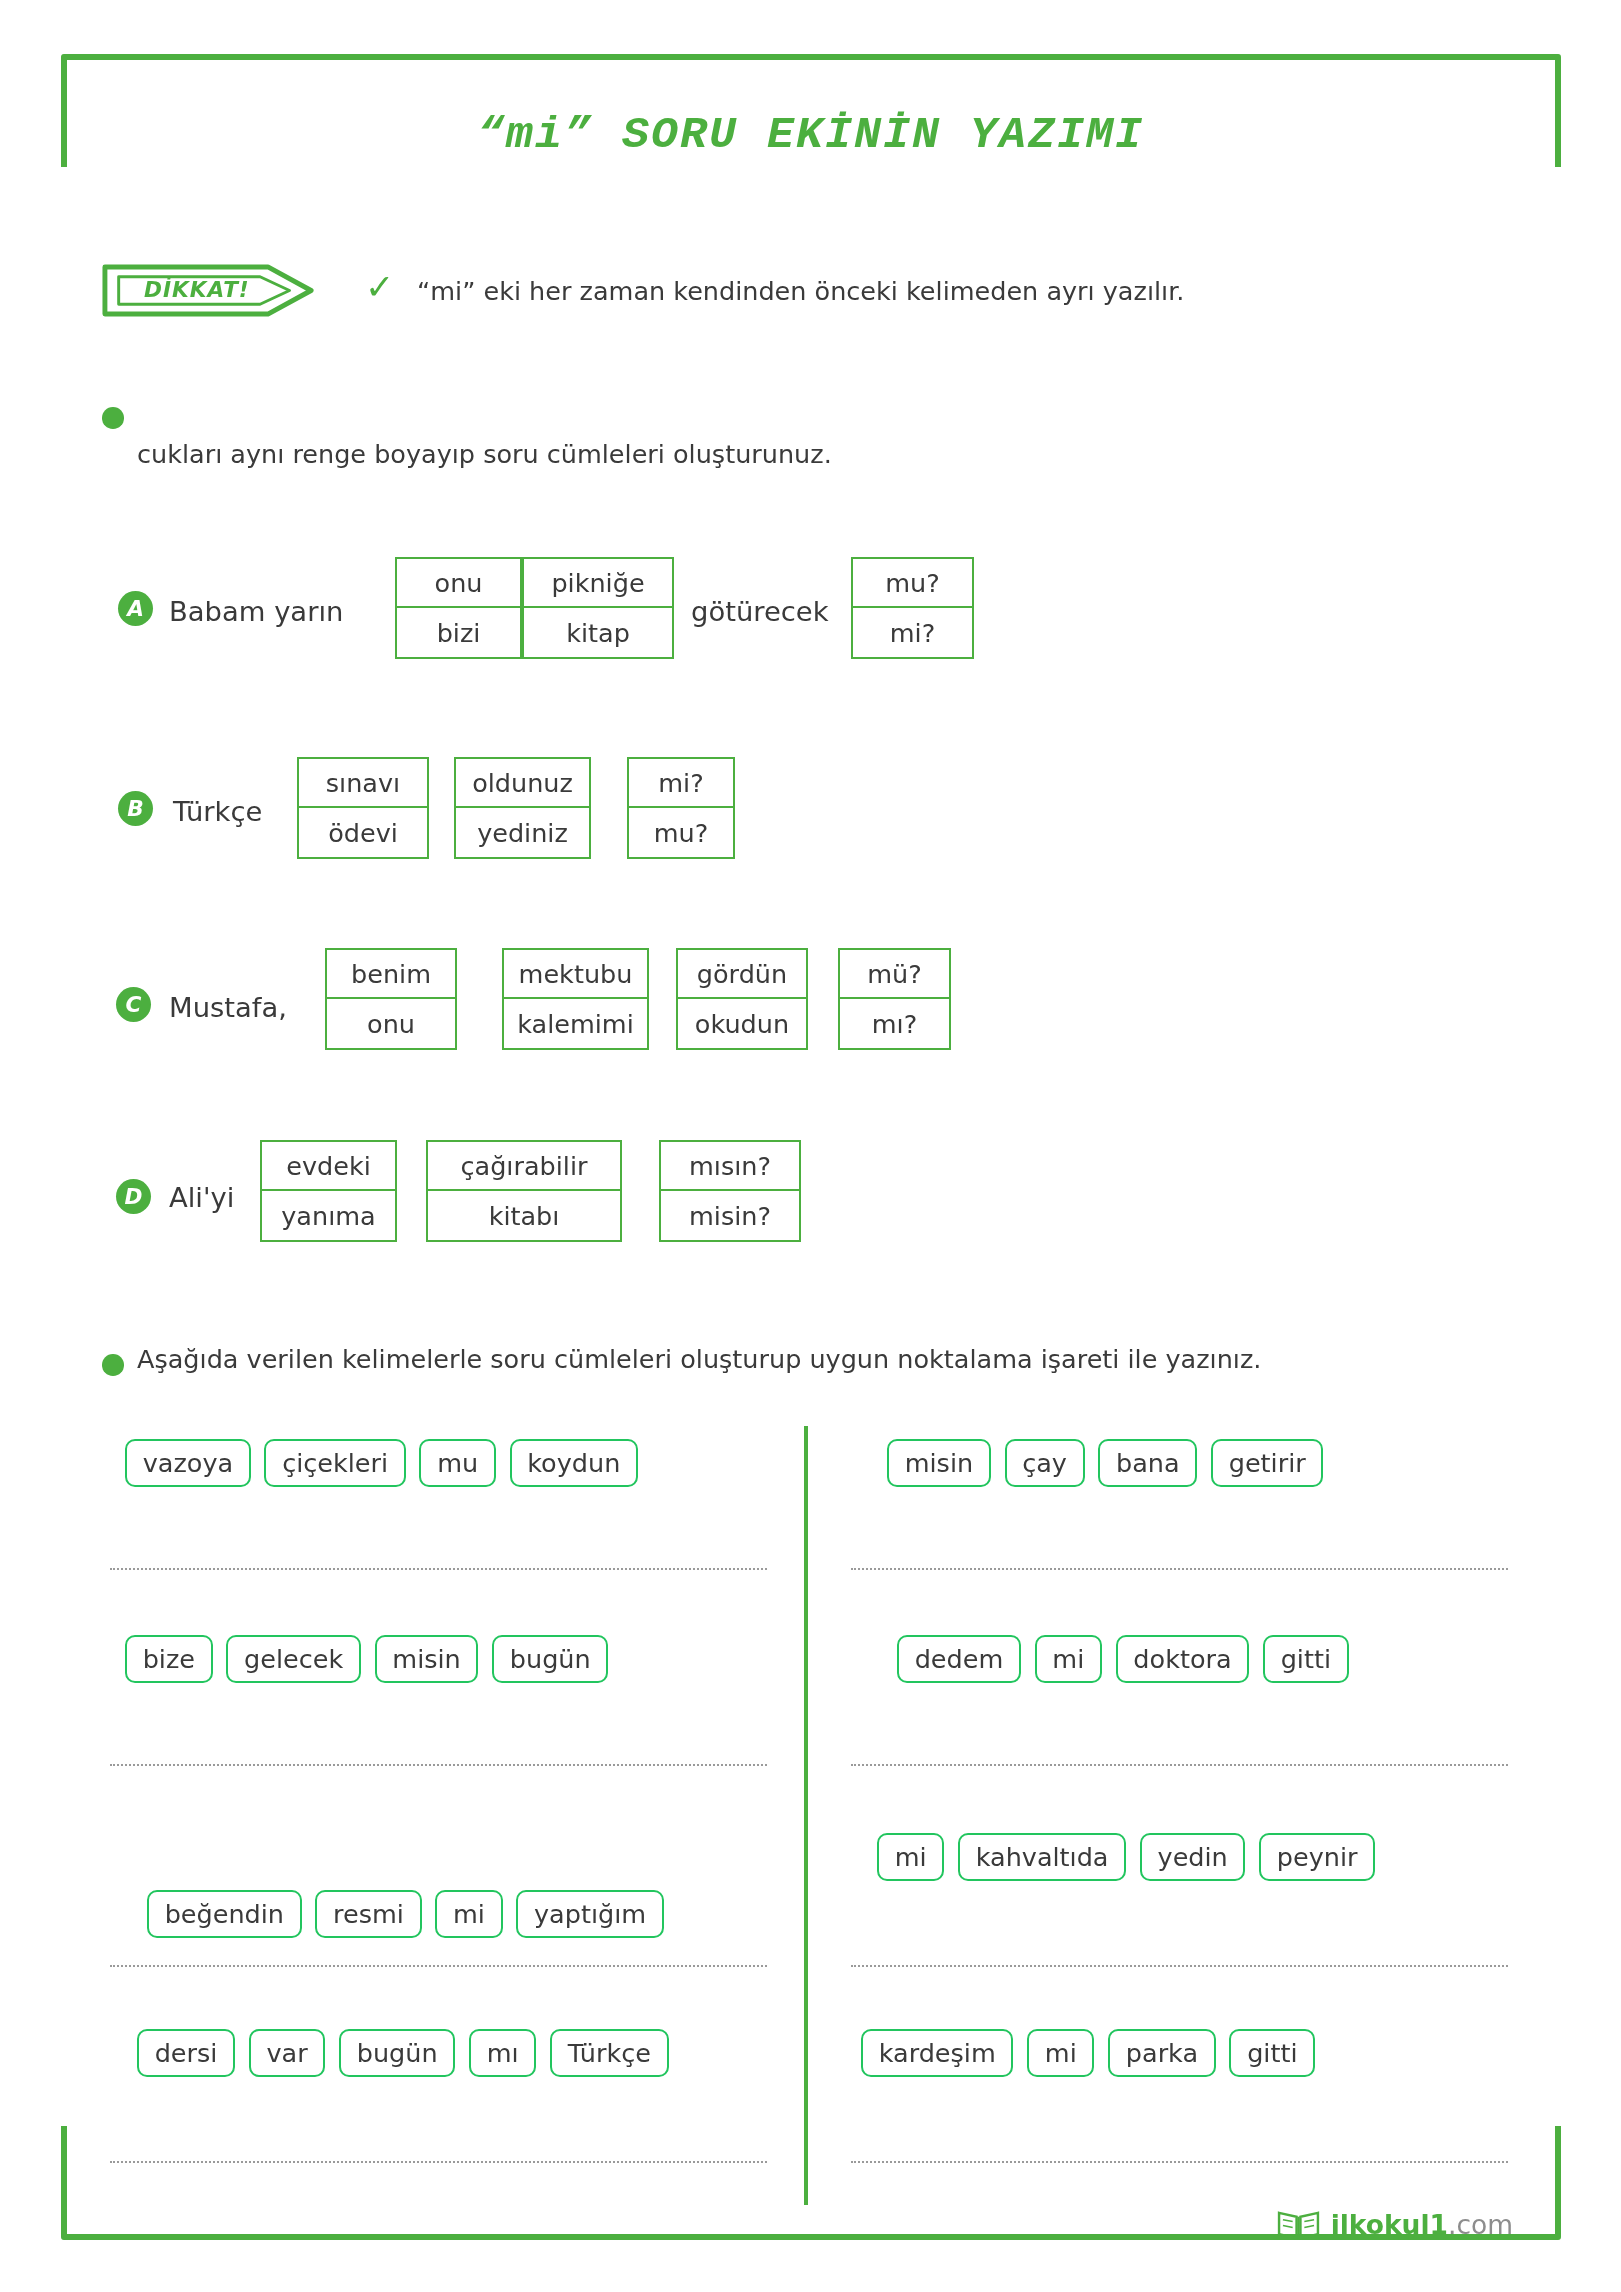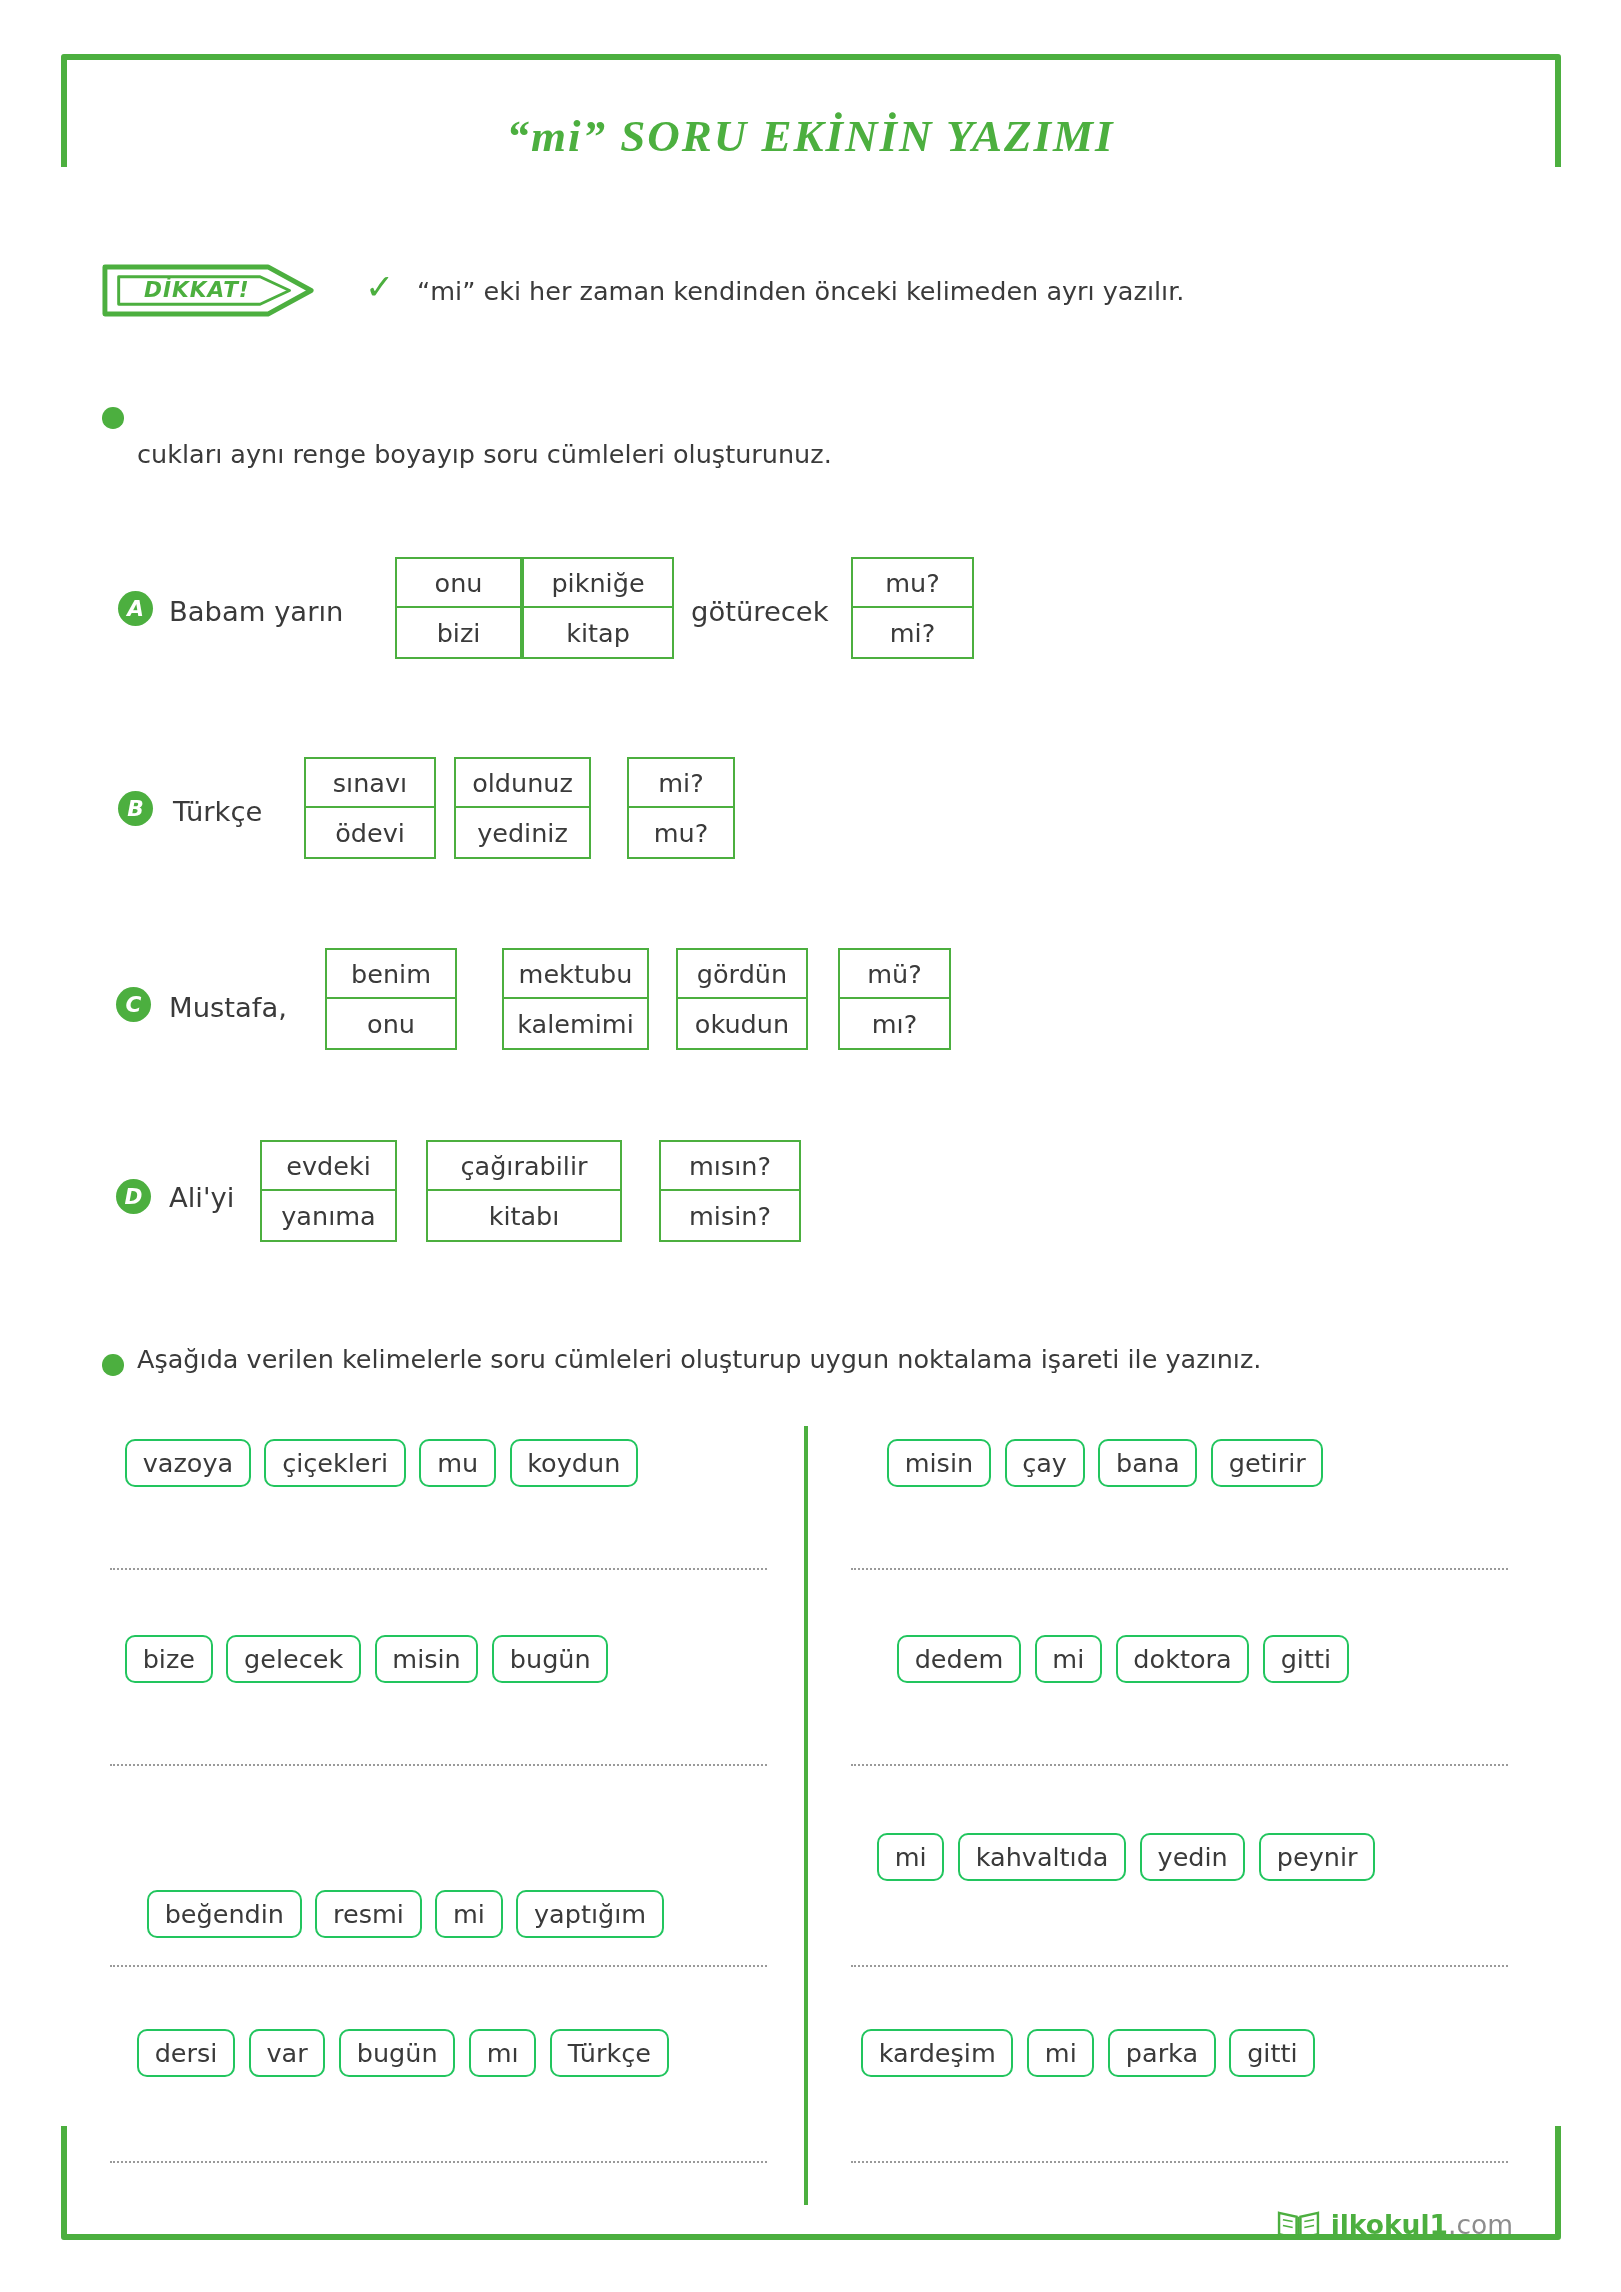--- a/index.html
+++ b/index.html
@@ -46,21 +46,21 @@
     padding: 0;
   }
 
   
   .title {
     position: absolute;
     top: 110px;
     left: 0;
     width: 1621px;
     text-align: center;
-    font-family: Liberation Serif, serif;
+    font-family: Liberation Mono, monospace;
     font-weight: bold;
     font-size: 45px;
     letter-spacing: 2px;
     color: #4caf3f;
     font-style: italic;
   }
 
   
   .dikkat-wrap {
     position: absolute;
@@ -240,21 +240,21 @@
     <div class="tail" style="left:691px; top:596px;">götürecek</div>
     <div class="grp" style="left:851px; top:557px; width:123px;">
       <div class="cell">mu?</div>
       <div class="cell">mi?</div>
     </div>
   </div>
 
   <div class="row">
     <div class="circ" style="left:118px; top:791px;">B</div>
     <div class="lead" style="left:173px; top:796px;">Türkçe</div>
-    <div class="grp" style="left:304px; top:757px; width:132px;border-radius:9px;">
+    <div class="grp" style="left:297px; top:757px; width:132px;border-radius:9px;">
       <div class="cell">sınavı</div>
       <div class="cell">ödevi</div>
     </div>
     <div class="grp" style="left:454px; top:757px; width:137px;">
       <div class="cell">oldunuz</div>
       <div class="cell">yediniz</div>
     </div>
     <div class="grp" style="left:627px; top:757px; width:108px;">
       <div class="cell">mi?</div>
       <div class="cell">mu?</div>

